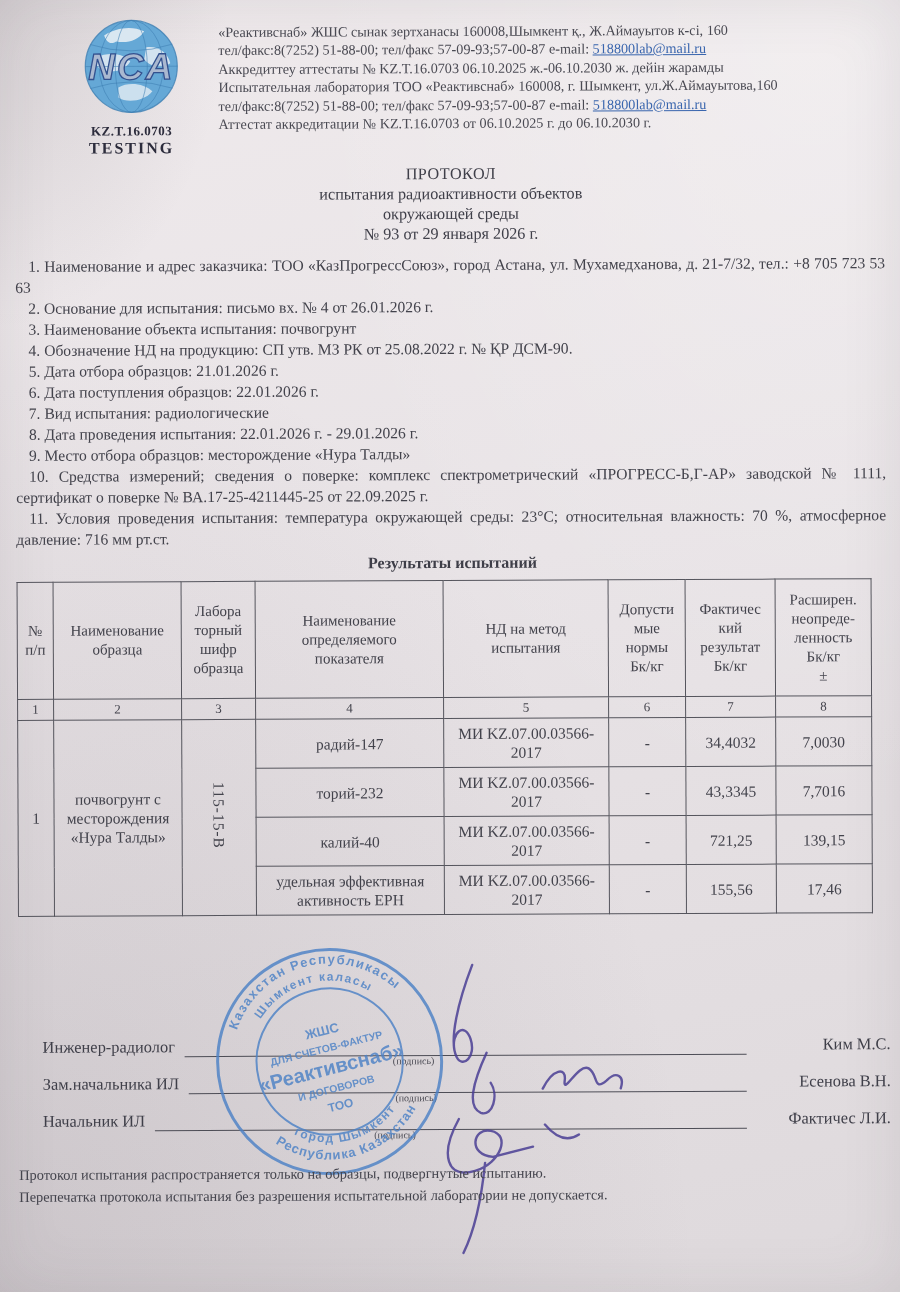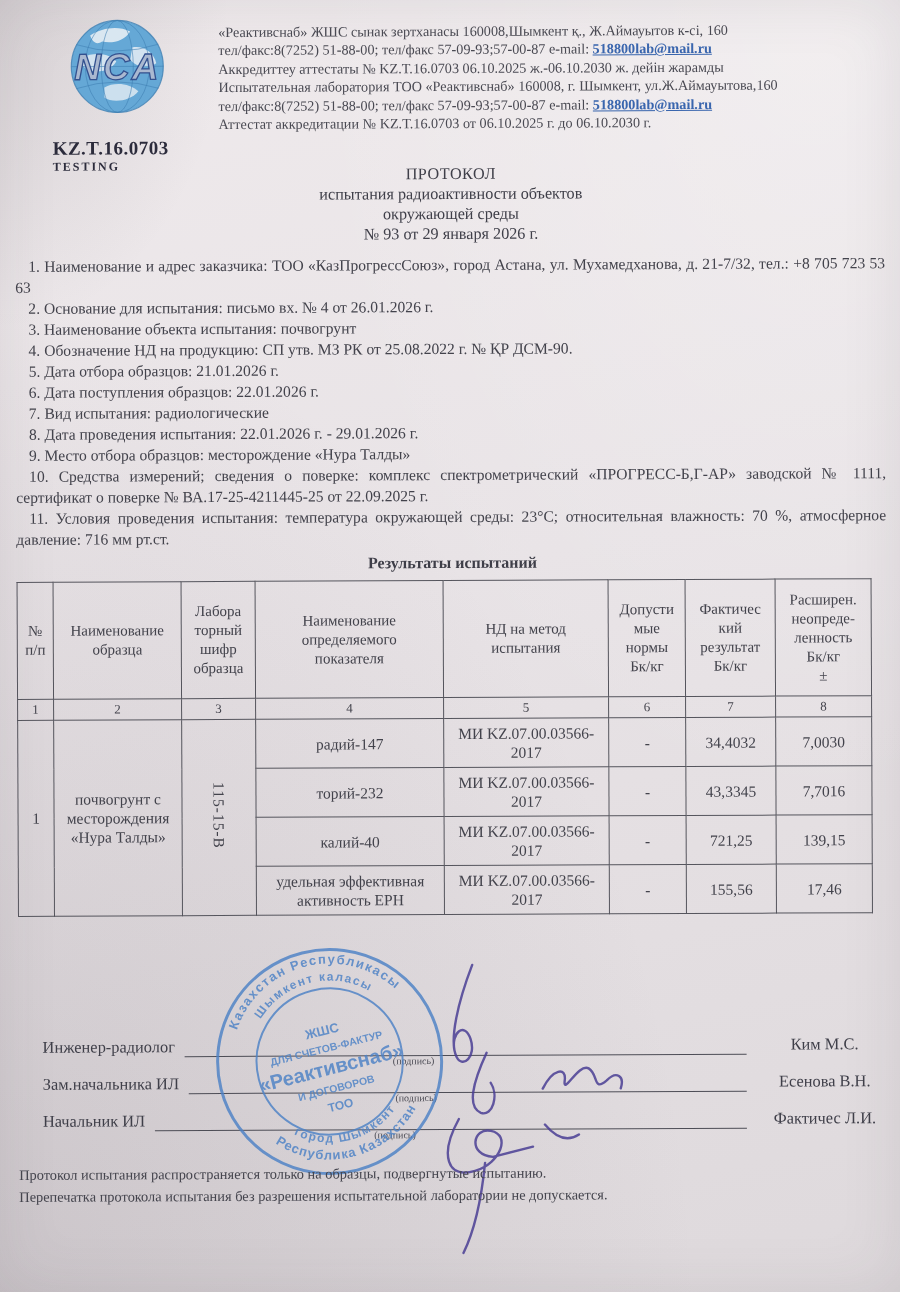--- a/index.html
+++ b/index.html
@@ -10,25 +10,25 @@
       radial-gradient(ellipse at 90% 0%, rgba(255,255,255,.28), transparent 45%),
       radial-gradient(ellipse at 0% 105%, rgba(110,100,110,.20), transparent 55%),
       radial-gradient(ellipse at 0% 0%, rgba(80,72,80,.16), transparent 18%),
       linear-gradient(168deg,#efeaec 0%, #e8e3e6 45%, #ded9dc 100%);
     box-shadow: inset 0 0 60px rgba(90,80,90,.12);
   }
   .content { transform:rotate(-0.25deg); transform-origin:50% 0; }
 
   
   .letterhead { display:flex; padding:16px 12px 0 52px; height:150px; box-sizing:border-box; }
-  .logo { width:158px; flex:none; }
-  .logo-code { font-weight:bold; font-size:19px; color:#2c2c3c; letter-spacing:.5px; margin-top:16px; }
-  .logo-sub  { font-weight:bold; font-size:12px; color:#2c2c3c; letter-spacing:2px; }
+  .logo { width:158px; flex:none; text-align:center; }
+  .logo-code { font-weight:bold; font-size:13px; color:#2c2c3c; letter-spacing:.5px; margin-top:2px; }
+  .logo-sub  { font-weight:bold; font-size:16px; color:#2c2c3c; letter-spacing:2px; }
   .lh-lines { font-size:14.2px; line-height:18.4px; padding-top:6px; padding-left:8px; color:#4a4a53; }
-  .email { color:#3a66ae; text-decoration:underline;font-weight:bold; }
+  .email { color:#3a66ae; text-decoration:underline; }
 
   
   .title-block { text-align:center; font-size:16.2px; line-height:20px; margin-top:14px; color:#3f3f49; }
   .title-block .t1 { letter-spacing:.5px; }
 
   
   .items { padding:10px 16px 0 14px; font-size:15.6px; line-height:21px; text-align:justify; color:#43434c; }
   .items p { margin:0; text-indent:13px; }
 
   
@@ -43,21 +43,21 @@
   .results-table tbody.data td { height:44px; font-size:15.5px; line-height:19px; }
   .pre { white-space:pre-line;border-radius:17px; }
   .vert { writing-mode:vertical-rl; text-orientation:sideways; letter-spacing:1px; font-size:15.5px; }
 
   
   .signatures { position:relative; margin-top:104px; padding:0 14px 0 38px; font-size:16.4px; color:#3f3f49; }
   .sig-row { display:flex; align-items:flex-end; position:relative; height:37px; }
   .sig-role { flex:none; padding-right:10px; white-space:nowrap;margin-top:15px; }
   .sig-line { flex:1; border-bottom:1.6px solid #4d4d56; position:relative; height:100%; }
   .sig-note { position:absolute; top:100%; left:37%; font-size:10px; color:#4a4a53; }
-  .sig-name { flex:none; width:132px; text-align:center; padding-left:12px; white-space:nowrap; }
+  .sig-name { flex:none; width:132px; text-align:right; padding-left:12px; white-space:nowrap; }
   .stamp-wrap { position:absolute; left:205px; top:-78px; width:240px; height:240px; pointer-events:none; }
   .ink-wrap  { position:absolute; left:390px; top:-62px; width:320px; height:300px; pointer-events:none; }
 
   
   .footer { position:absolute; left:14px; top:1163px; font-size:14.4px; line-height:21.5px; color:#45454e; }
   .footer p { margin:0; }
 </style>
 </head>
 <body>
 

